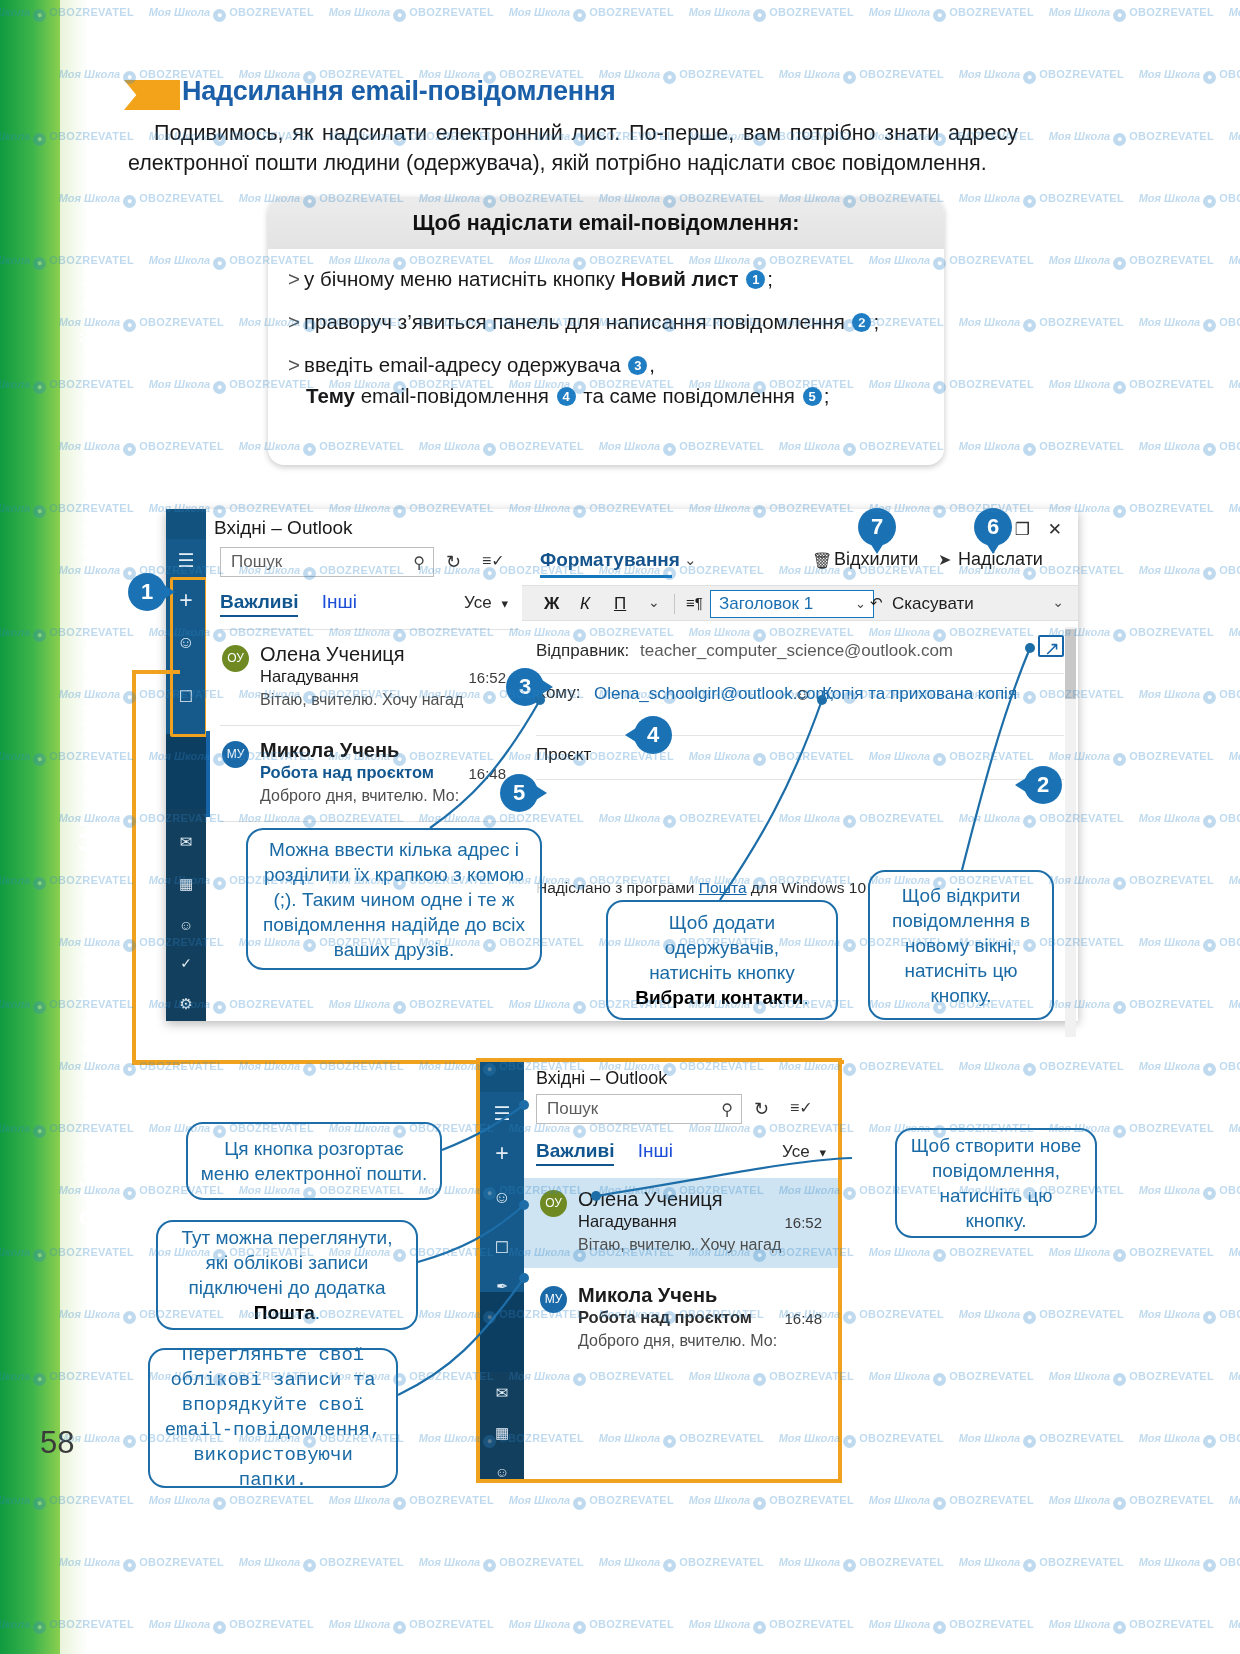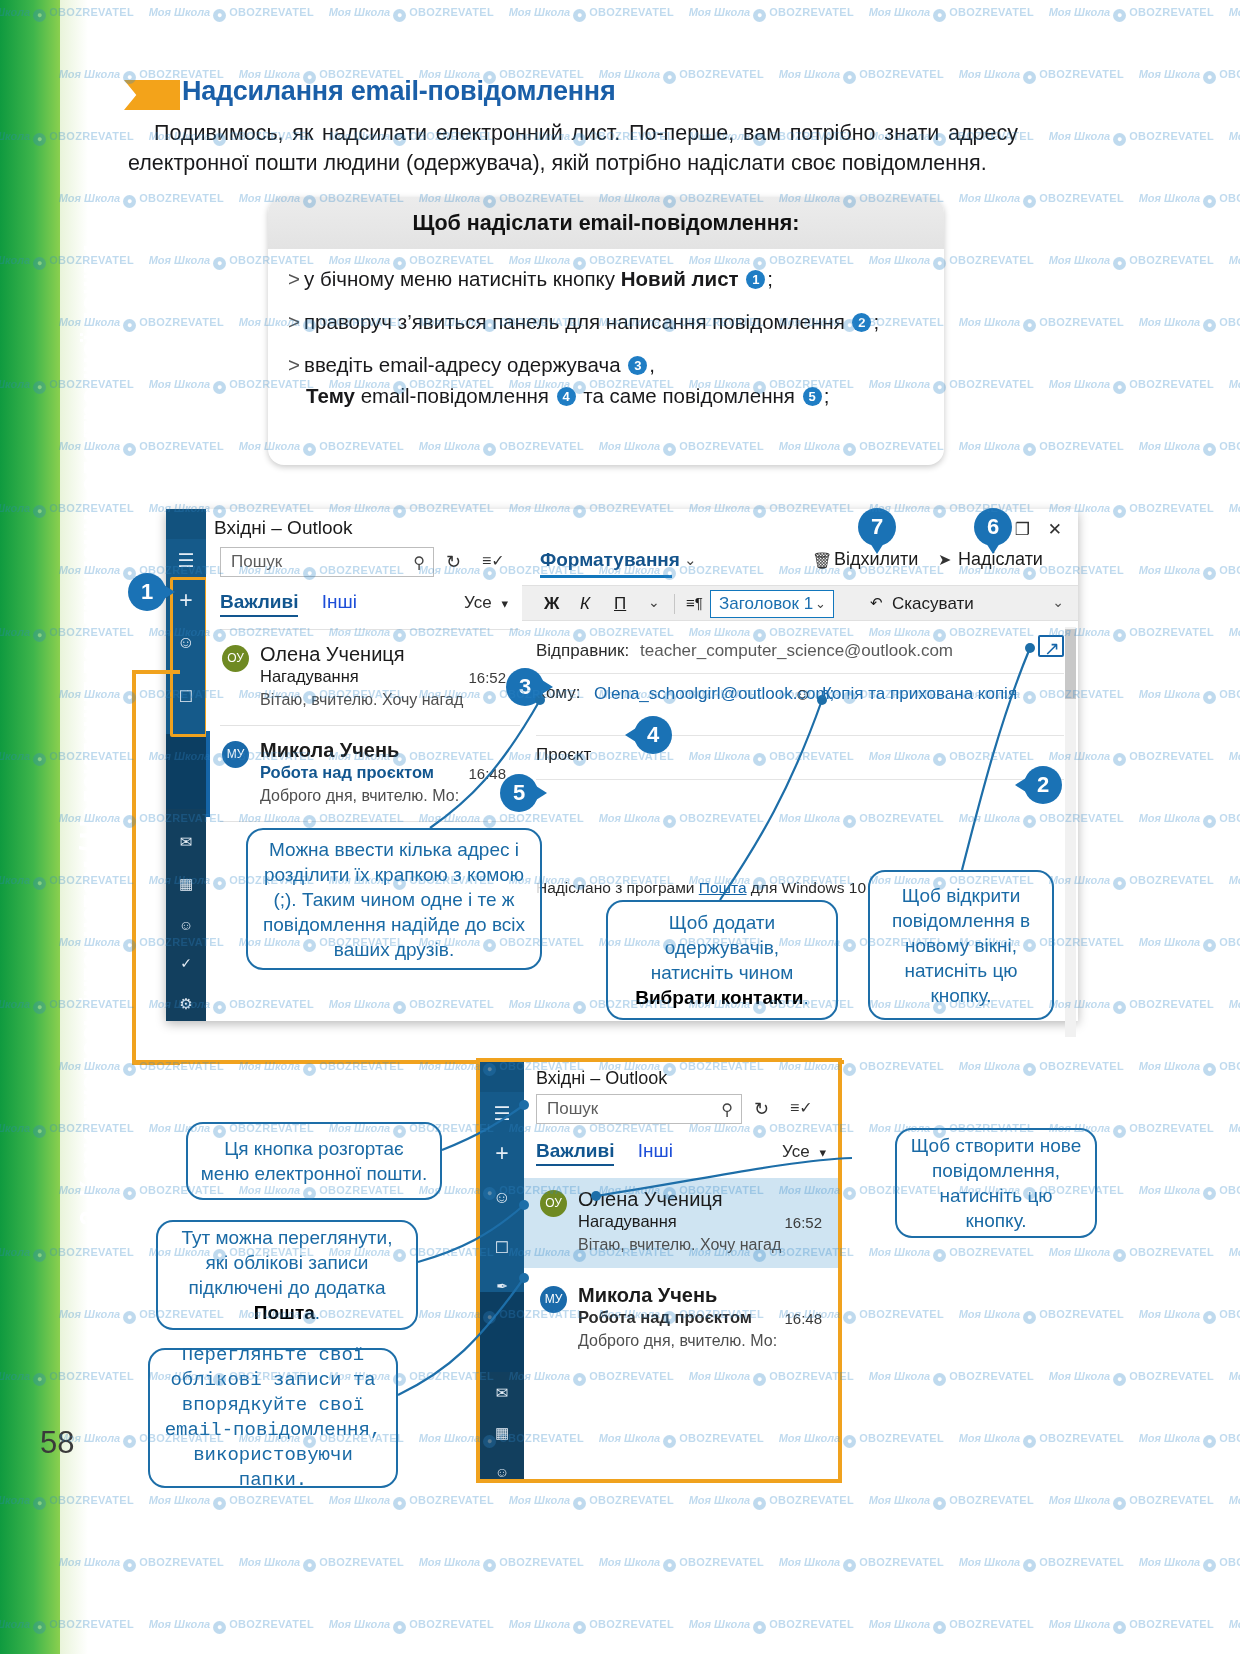--- a/index.html
+++ b/index.html
@@ -125,21 +125,21 @@
   #compA{ position:absolute; left:356px; top:30px; width:556px; height:482px; background:#fff; }
   #compA-top{ position:absolute; left:0; top:0; width:556px; height:42px; background:#fff; }
   #fmt{ position:absolute; left:18px; top:10px; font-size:19px; color:#14538b; font-weight:bold; }
   #fmt-ul{ position:absolute; left:18px; top:36px; width:132px; height:3px; background:#1277bd; }
   #ribbon{
     position:absolute; left:0; top:46px; width:556px; height:36px;
     background:#efefef; border-top:1px solid #e0e0e0; border-bottom:1px solid #e0e0e0;
   }
   .rb{ position:absolute; top:8px; font-size:17px; color:#1d1d1d; }
   #stylebox{
-    position:absolute; left:188px; top:4px; width:124px; height:28px;
+    position:absolute; left:188px; top:4px; width:164px; height:28px;
     border:1px solid #1277bd; background:#fff;padding-left:44px;
   }
   .fieldrow{ position:absolute; left:0; width:556px; }
   .flabel{ position:absolute; font-size:17px; color:#2b2b2b; }
   .fval{ position:absolute; font-size:17px; }
   .fline{ position:absolute; left:14px; width:528px; height:1px; background:#e4e4e4; }
   #bodytext{ position:absolute; left:14px; top:250px; width:520px; font-size:16.5px; line-height:25px; color:#161616; }
   #sig{ position:absolute; left:14px; top:340px; font-size:15.5px; color:#2a2a2a; }
   #sig u{ color:#1565a8; }
   #scroll{
@@ -410,21 +410,21 @@
       <div class="mtime" style="right:16px;top:36px;">16:48</div>
       <div class="mprev" style="left:54px;top:58px;">Доброго дня, вчителю. Мо:</div>
     </div>
   </div>
 </div>
 
 <div class="callout" style="left:246px;top:828px;width:296px;height:142px;">Можна ввести кілька адрес і розділити їх крапкою з комою (;). Таким чином одне і те ж повідомлення надійде до всіх ваших друзів.</div>
 
 <div class="callout" style="left:606px;top:900px;width:232px;height:120px;flex-direction:column;">
   <div>Щоб додати одержувачів,</div>
-  <div>натисніть чином</div>
+  <div>натисніть кнопку</div>
   <div><b>Вибрати контакти</b><span>.</span></div>
 </div>
 
 <div class="callout" style="left:868px;top:870px;width:186px;height:150px;">Щоб відкрити повідомлення в новому вікні, натисніть цю кнопку.</div>
 
 <div class="callout" style="left:186px;top:1122px;width:256px;height:78px;">Ця кнопка розгортає меню електронної пошти.</div>
 
 <div class="callout" style="left:156px;top:1220px;width:262px;height:110px;flex-direction:column;">
   <div style="text-align:center;">
     <span>Тут можна переглянути, які облікові записи підключені до додатка </span><b>Пошта</b><span>.</span>

